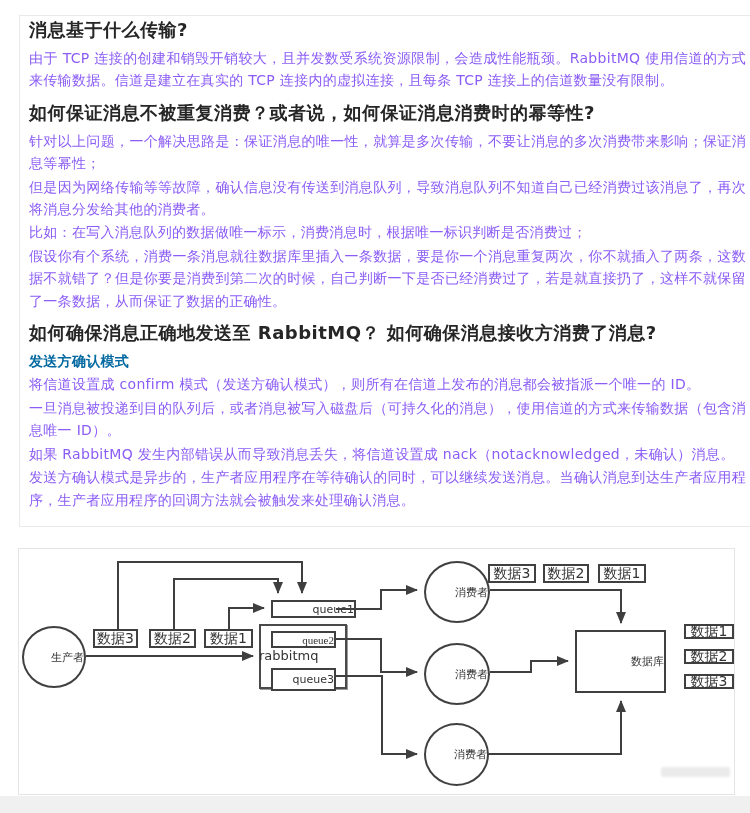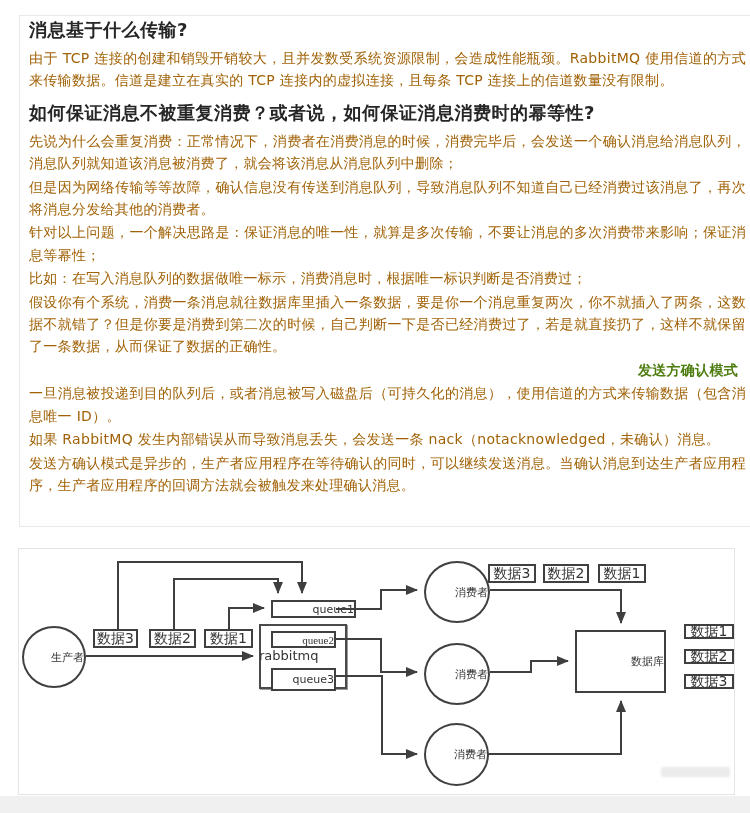--- a/index.html
+++ b/index.html
@@ -13,27 +13,26 @@
     position:absolute;left:19px;top:15px;width:737px;height:512px;
     background:#fff;border:1px solid #e9e9e9;box-sizing:border-box;
     padding:0 9px 0 9px;overflow:hidden;
   }
   .blk-h2{
     font-size:18px;font-weight:bold;color:#262626;
     line-height:24px;margin:9px 0 5px 0;letter-spacing:0.5px;
   }
   .blk-h2:first-child{margin-top:2px;}
   .blk-p{
-    font-size:14px;color:#a16207;line-height:22.4px;margin:0 0 1px 0;
+    font-size:14px;color:#8b5cf6;line-height:22.4px;margin:0 0 1px 0;
     letter-spacing:0.3px;text-align:justify;
   }
   .blk-sub{
-    font-size:14px;font-weight:bold;color:#4d7c0f;line-height:22.4px;margin:1px 8px;
+    font-size:14px;font-weight:bold;color:#0369a1;line-height:22.4px;margin:1px 0;
     letter-spacing:0.3px;
-    text-align:right;
   }
   
   .diagram-panel{
     position:absolute;left:18px;top:548px;width:717px;height:247px;
     background:#fff;border:1px solid #e4e4e4;box-sizing:border-box;
   }
   .node{
     position:absolute;box-sizing:border-box;border:2px solid #404040;background:#fff;
     display:flex;align-items:center;justify-content:center;
     color:#333;z-index:1;white-space:nowrap;
@@ -56,28 +55,29 @@
   }
 </style>
 </head>
 <body>
 
 <div class="article-panel">
   <div id="article-content">
       <div class="blk-h2">消息基于什么传输?</div>
       <div class="blk-p">由于 TCP 连接的创建和销毁开销较大，且并发数受系统资源限制，会造成性能瓶颈。RabbitMQ 使用信道的方式来传输数据。信道是建立在真实的 TCP 连接内的虚拟连接，且每条 TCP 连接上的信道数量没有限制。</div>
       <div class="blk-h2">如何保证消息不被重复消费？或者说，如何保证消息消费时的幂等性?</div>
-      <div class="blk-p">先说为什么会重复消费：正常情况下，消费者在消费消息的时候，消费完毕后，会发送一个确认消息给消息队列，消息队列就知道该消息被消费了，就会将该消息从消息队列中删除；</div>
+      <div class="blk-p">针对以上问题，一个解决思路是：保证消息的唯一性，就算是多次传输，不要让消息的多次消费带来影响；保证消息等幂性；</div>
       <div class="blk-p">但是因为网络传输等等故障，确认信息没有传送到消息队列，导致消息队列不知道自己已经消费过该消息了，再次将消息分发给其他的消费者。</div>
-      <div class="blk-p">针对以上问题，一个解决思路是：保证消息的唯一性，就算是多次传输，不要让消息的多次消费带来影响；保证消息等幂性；</div>
       <div class="blk-p">比如：在写入消息队列的数据做唯一标示，消费消息时，根据唯一标识判断是否消费过；</div>
       <div class="blk-p">假设你有个系统，消费一条消息就往数据库里插入一条数据，要是你一个消息重复两次，你不就插入了两条，这数据不就错了？但是你要是消费到第二次的时候，自己判断一下是否已经消费过了，若是就直接扔了，这样不就保留了一条数据，从而保证了数据的正确性。</div>
+      <div class="blk-h2">如何确保消息正确地发送至 RabbitMQ？ 如何确保消息接收方消费了消息?</div>
       <div class="blk-sub">发送方确认模式</div>
+      <div class="blk-p">将信道设置成 confirm 模式（发送方确认模式），则所有在信道上发布的消息都会被指派一个唯一的 ID。</div>
       <div class="blk-p">一旦消息被投递到目的队列后，或者消息被写入磁盘后（可持久化的消息），使用信道的方式来传输数据（包含消息唯一 ID）。</div>
-      <div class="blk-p">如果 RabbitMQ 发生内部错误从而导致消息丢失，会发送一条 nack（notacknowledged，未确认）消息。</div>
+      <div class="blk-p">如果 RabbitMQ 发生内部错误从而导致消息丢失，将信道设置成 nack（notacknowledged，未确认）消息。</div>
       <div class="blk-p">发送方确认模式是异步的，生产者应用程序在等待确认的同时，可以继续发送消息。当确认消息到达生产者应用程序，生产者应用程序的回调方法就会被触发来处理确认消息。</div>
     </div>
 </div>
 
 <div class="diagram-panel">
 
   <div class="watermark"></div>
 
   <div class="node ellipse fz13" style="left:3px;top:77px;width:64px;height:62px;">
     <span>生产者</span>

